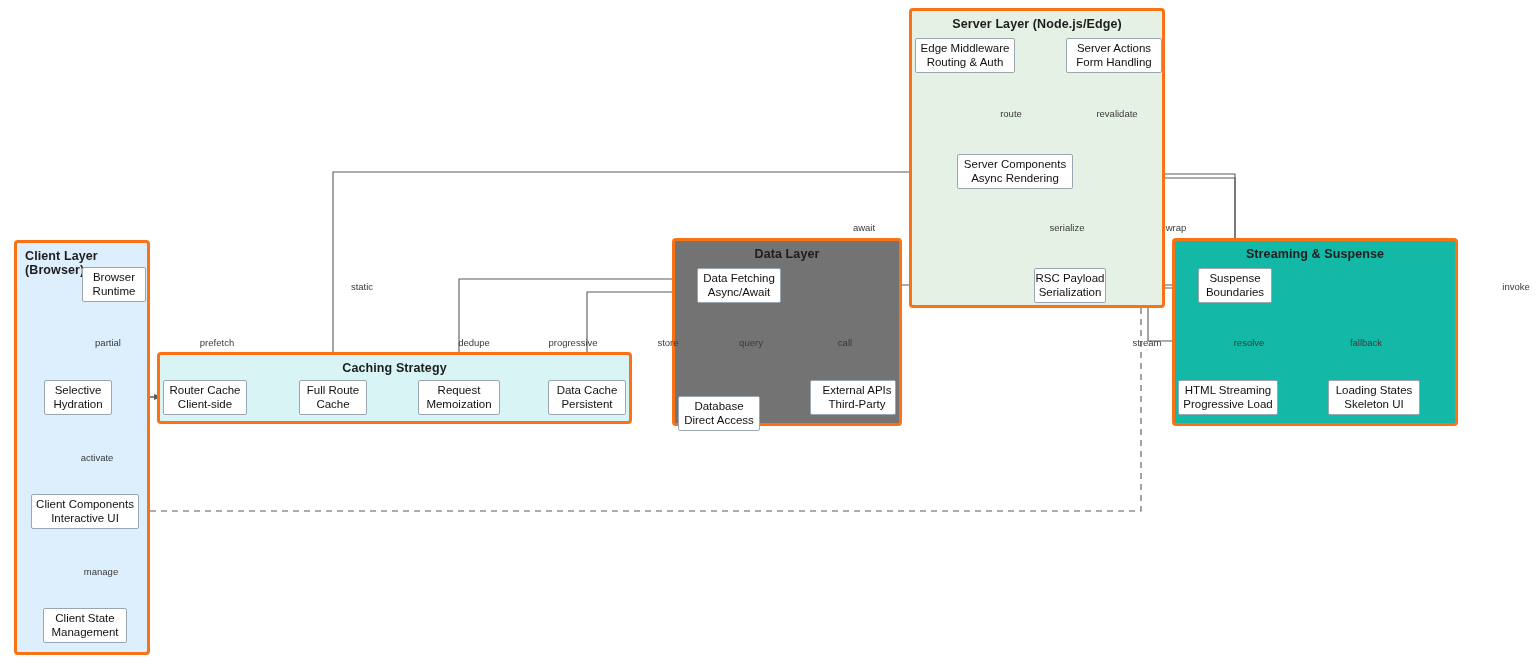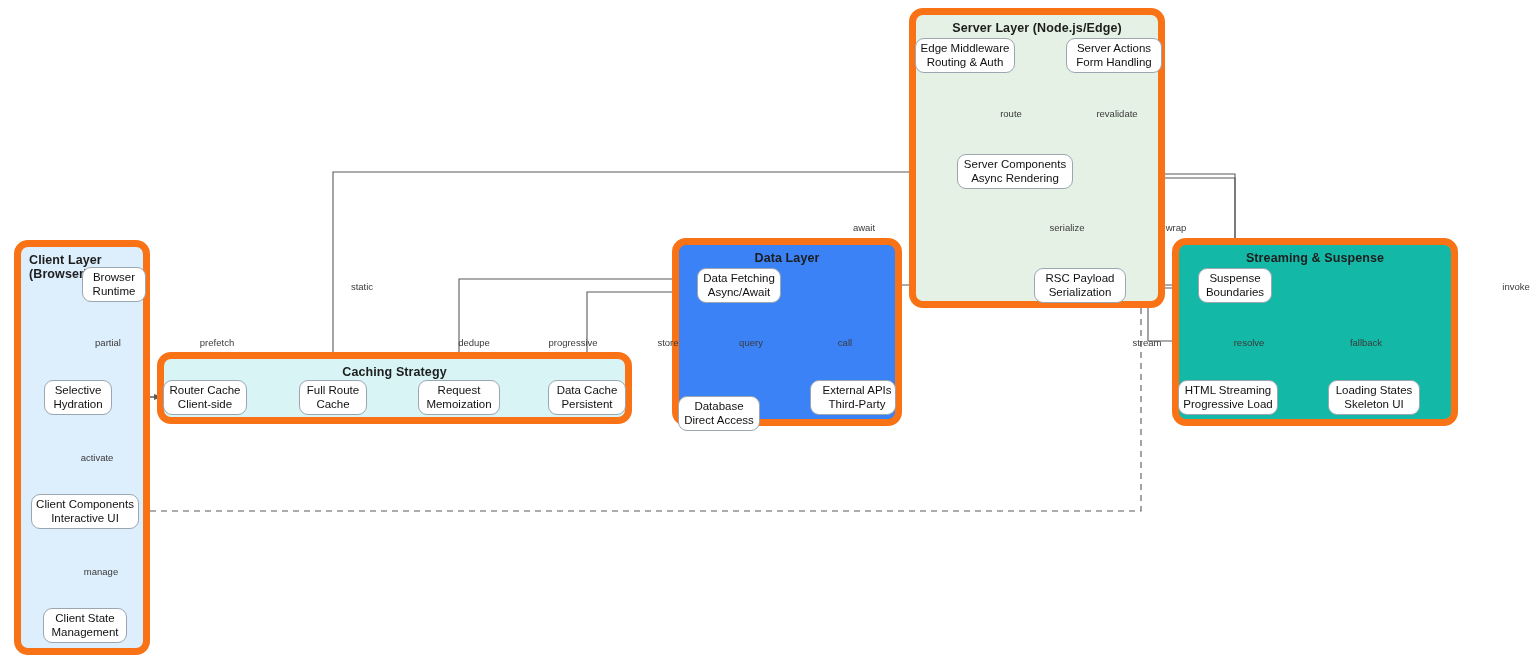--- a/index.html
+++ b/index.html
@@ -1,23 +1,23 @@
 <!DOCTYPE html>
 <html><head>
 <meta charset="utf-8">
 <style>
   html,body{margin:0;padding:0;background:#ffffff;}
   body{width:1536px;height:665px;font-family:"Liberation Sans",sans-serif;overflow:hidden;}
   #stage{position:relative;width:1536px;height:665px;}
   svg#wires{position:absolute;left:0;top:0;width:1536px;height:665px;overflow:visible;}
 
-  .group{position:absolute;border:7px solid #f97316;border-radius:14px;box-sizing:border-box;}
+  .group{position:absolute;border:3px solid #f97316;border-radius:4px;box-sizing:border-box;}
   .group-title{position:absolute;left:0;right:0;top:6px;text-align:center;font-size:12.5px;font-weight:bold;color:#1d1d1d;letter-spacing:.1px;}
 
-  .node{position:absolute;background:#ffffff;border:1px solid #9aa7b1;border-radius:9px;box-sizing:border-box;
+  .node{position:absolute;background:#ffffff;border:1px solid #9aa7b1;border-radius:2px;box-sizing:border-box;
         display:flex;flex-direction:column;align-items:center;justify-content:center;
         font-size:11.5px;line-height:13.5px;color:#111;text-align:center;}
   .node span{display:block;white-space:nowrap;}
 
   .elabel{position:absolute;font-size:9.5px;color:#3a3a3a;white-space:nowrap;transform:translateX(-50%);}
 </style>
 </head>
 <body>
 
 <div id="stage">
@@ -66,21 +66,21 @@
       <path d="M136,302 L136,397 L161,397"></path>
     </g>
   </svg>
 
   <div class="group" style="left:14px;top:240px;width:136px;height:415px;background:#ddeefc;">
     <div class="group-title" style="text-align:left;left:8px;">Client Layer (Browser)</div>
   </div>
   <div class="group" style="left:157px;top:352px;width:475px;height:72px;background:#d8f4f5;">
     <div class="group-title">Caching Strategy</div>
   </div>
-  <div class="group" style="left:672px;top:238px;width:230px;height:188px;background:#3b82f6;">
+  <div class="group" style="left:672px;top:238px;width:230px;height:188px;background:#737373;">
     <div class="group-title">Data Layer</div>
   </div>
   <div class="group" style="left:909px;top:8px;width:256px;height:300px;background:#e4f1e4;">
     <div class="group-title">Server Layer (Node.js/Edge)</div>
   </div>
   <div class="group" style="left:1172px;top:238px;width:286px;height:188px;background:#14b8a6;">
     <div class="group-title">Streaming &amp; Suspense</div>
   </div>
 
   <div class="node" style="left:82px;top:267px;width:64px;height:35px;">
@@ -135,21 +135,21 @@
     <span>Routing &amp; Auth</span>
   </div>
   <div class="node" style="left:1066px;top:38px;width:96px;height:35px;">
     <span>Server Actions</span>
     <span>Form Handling</span>
   </div>
   <div class="node" style="left:957px;top:154px;width:116px;height:35px;">
     <span>Server Components</span>
     <span>Async Rendering</span>
   </div>
-  <div class="node" style="left:1034px;top:268px;width:92px;height:35px;">
+  <div class="node" style="left:1034px;top:268px;width:72px;height:35px;">
     <span>RSC Payload</span>
     <span>Serialization</span>
   </div>
 
   <div class="node" style="left:1198px;top:268px;width:74px;height:35px;">
     <span>Suspense</span>
     <span>Boundaries</span>
   </div>
   <div class="node" style="left:1178px;top:380px;width:100px;height:35px;">
     <span>HTML Streaming</span>

